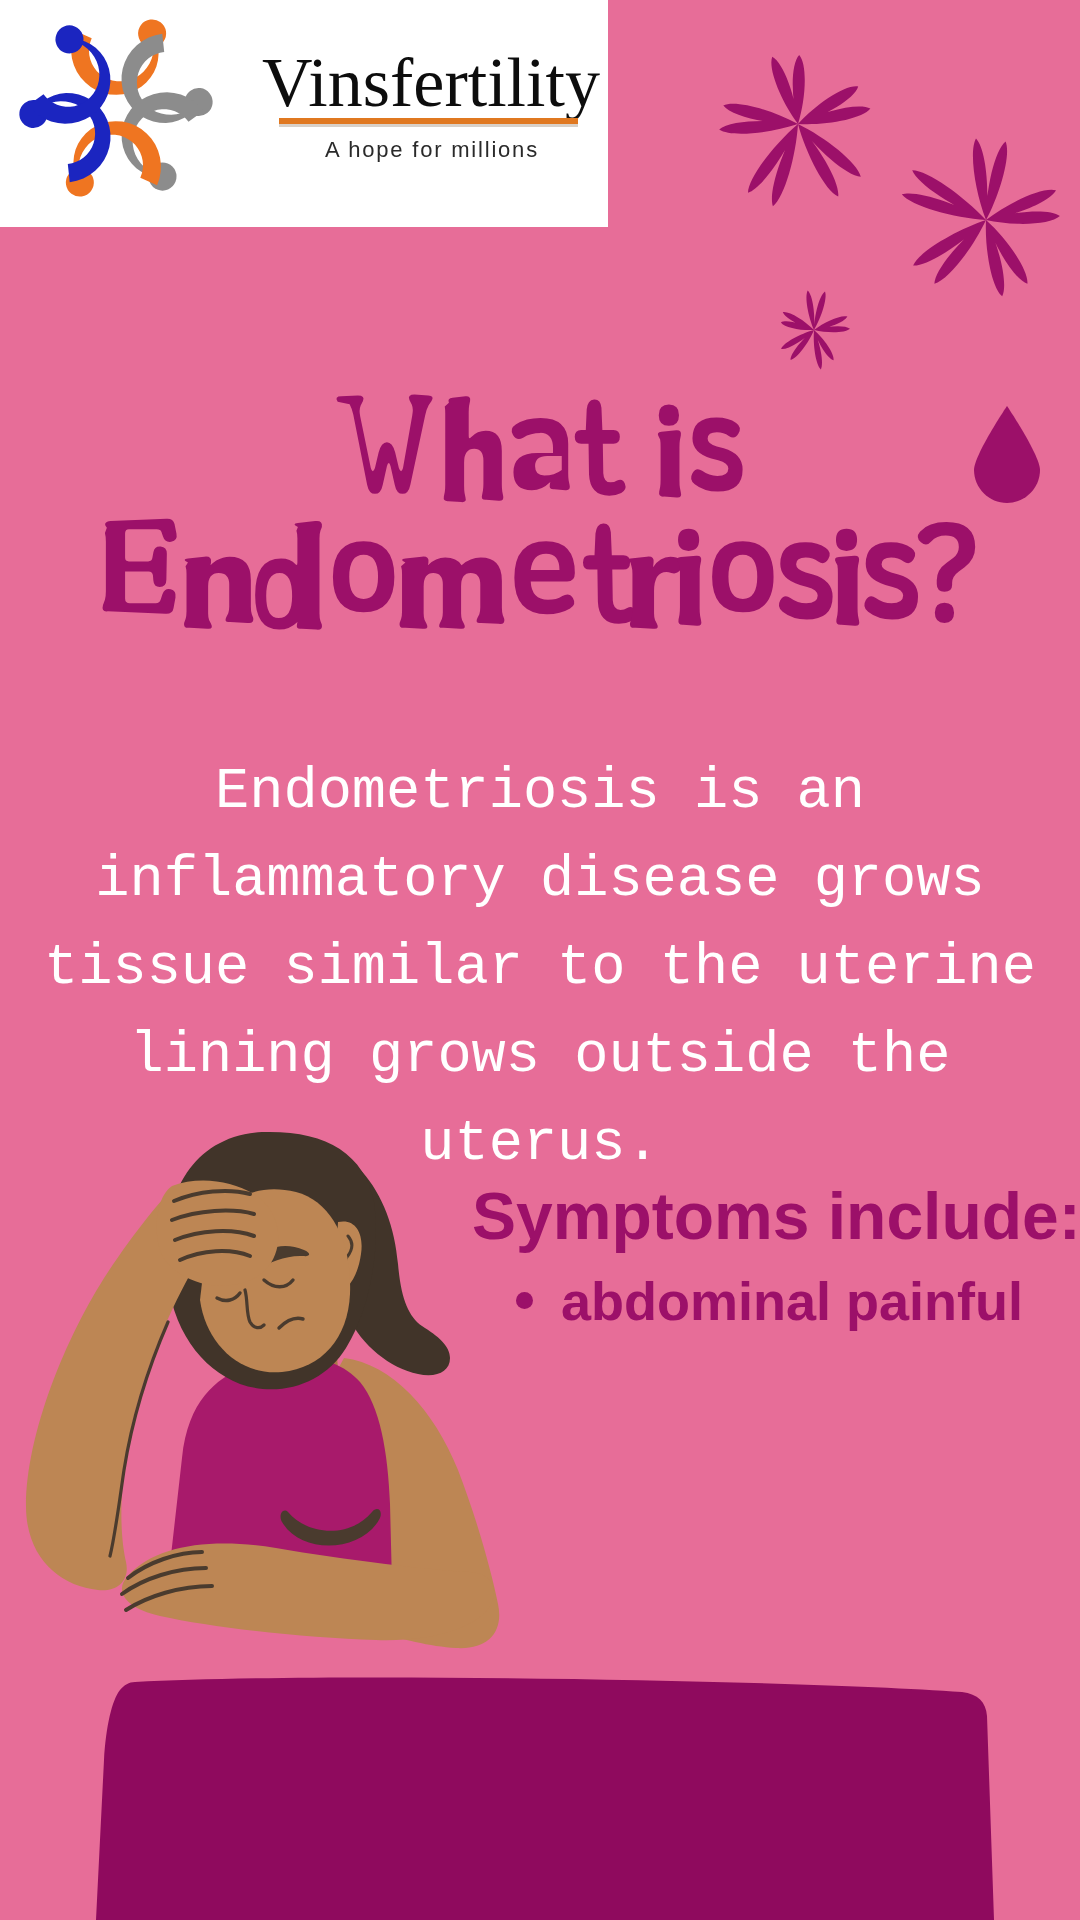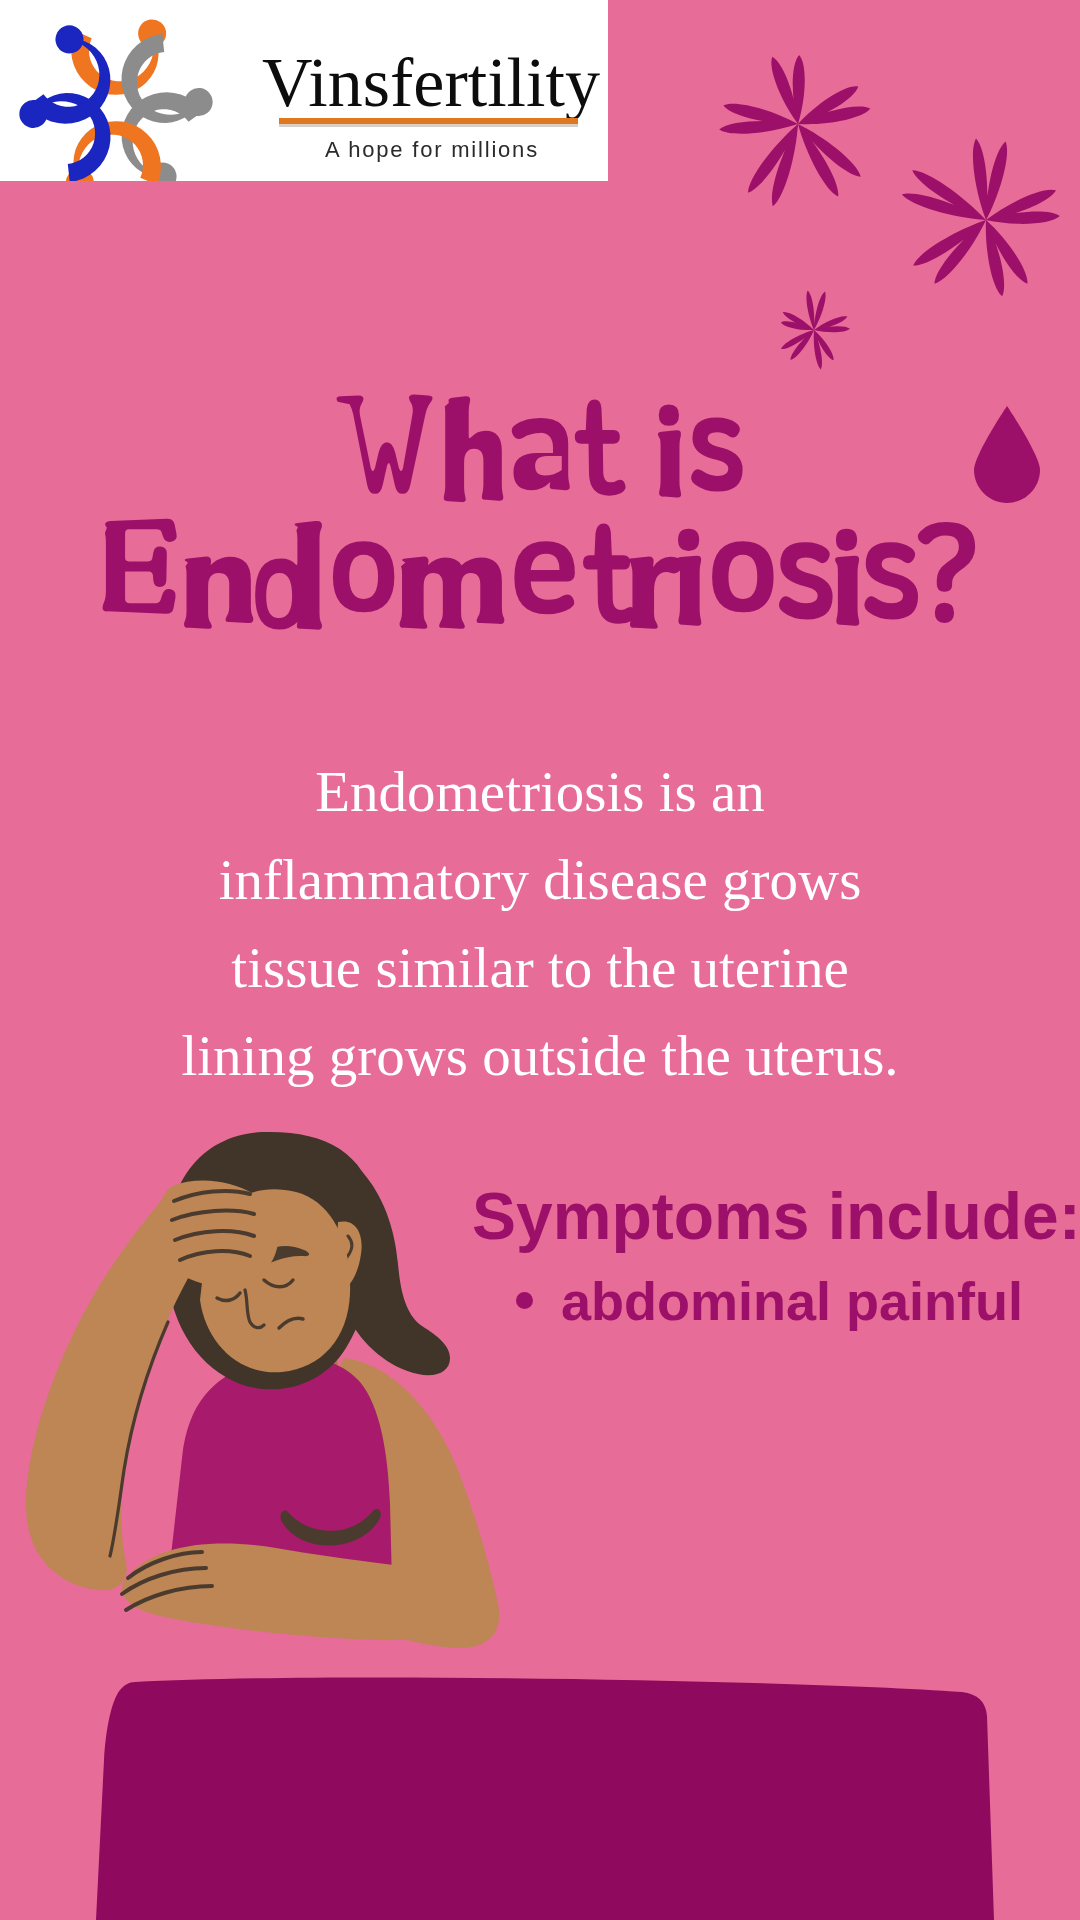--- a/index.html
+++ b/index.html
@@ -1,28 +1,28 @@
 <!DOCTYPE html>
 <html><head>
 <meta charset="utf-8">
 <style>
   html,body{margin:0;padding:0;background:#e76d98;}
   body{width:1080px;height:1920px;overflow:hidden;font-family:"Liberation Sans",sans-serif;}
   .page{position:relative;width:1080px;height:1920px;background:#e76d98;overflow:hidden;}
   .art{position:absolute;left:0;top:0;width:1080px;height:1920px;}
-  .logo-box{position:absolute;left:0;top:0;width:608px;height:181px;background:#ffffff;overflow:hidden;}
+  .logo-box{position:absolute;left:0;top:0;width:608px;height:227px;background:#ffffff;overflow:hidden;}
   .logo-mark{position:absolute;left:4px;top:0;width:232px;height:222px;}
   .brand{position:absolute;left:262px;top:48px;font-family:"Liberation Serif",serif;font-size:70px;
          line-height:1;color:#0d0d0d;white-space:nowrap;}
   .brand-rule{position:absolute;left:279px;top:118px;width:299px;height:6px;background:#e07820;}
   .brand-rule2{position:absolute;left:279px;top:124px;width:299px;height:3px;background:#d8d0c8;}
   .tagline{position:absolute;left:325px;top:131px;font-family:"Liberation Sans",sans-serif;font-size:22px;
            letter-spacing:1.8px;color:#2a2a2a;white-space:nowrap;margin-top:6px;}
   .body-text{position:absolute;left:40px;top:748px;width:1000px;text-align:center;color:#ffffff;
-    font-family:Liberation Serif, serif;font-size:57px;line-height:88px;font-weight:400;}
+    font-family:Liberation Mono, monospace;font-size:57px;line-height:88px;font-weight:400;}
   .sym{position:absolute;left:464px;top:1183px;color:#9c1069;font-family:"Liberation Sans",sans-serif;}
   .sym-head{position:absolute;left:8px;top:0;font-size:66px;font-weight:bold;line-height:66px;white-space:nowrap;}
   .sym-list{position:absolute;left:0;top:77px;margin:0;padding:0;list-style:none;font-size:54px;font-weight:bold;white-space:nowrap;}
   .sym-list li{position:relative;padding-left:97px;line-height:83px;}
   .sym-list li .bul{position:absolute;left:52px;top:32px;width:17px;height:17px;border-radius:50%;background:#9c1069;}
 </style>
 </head>
 <body>
 
 <div class="page">

